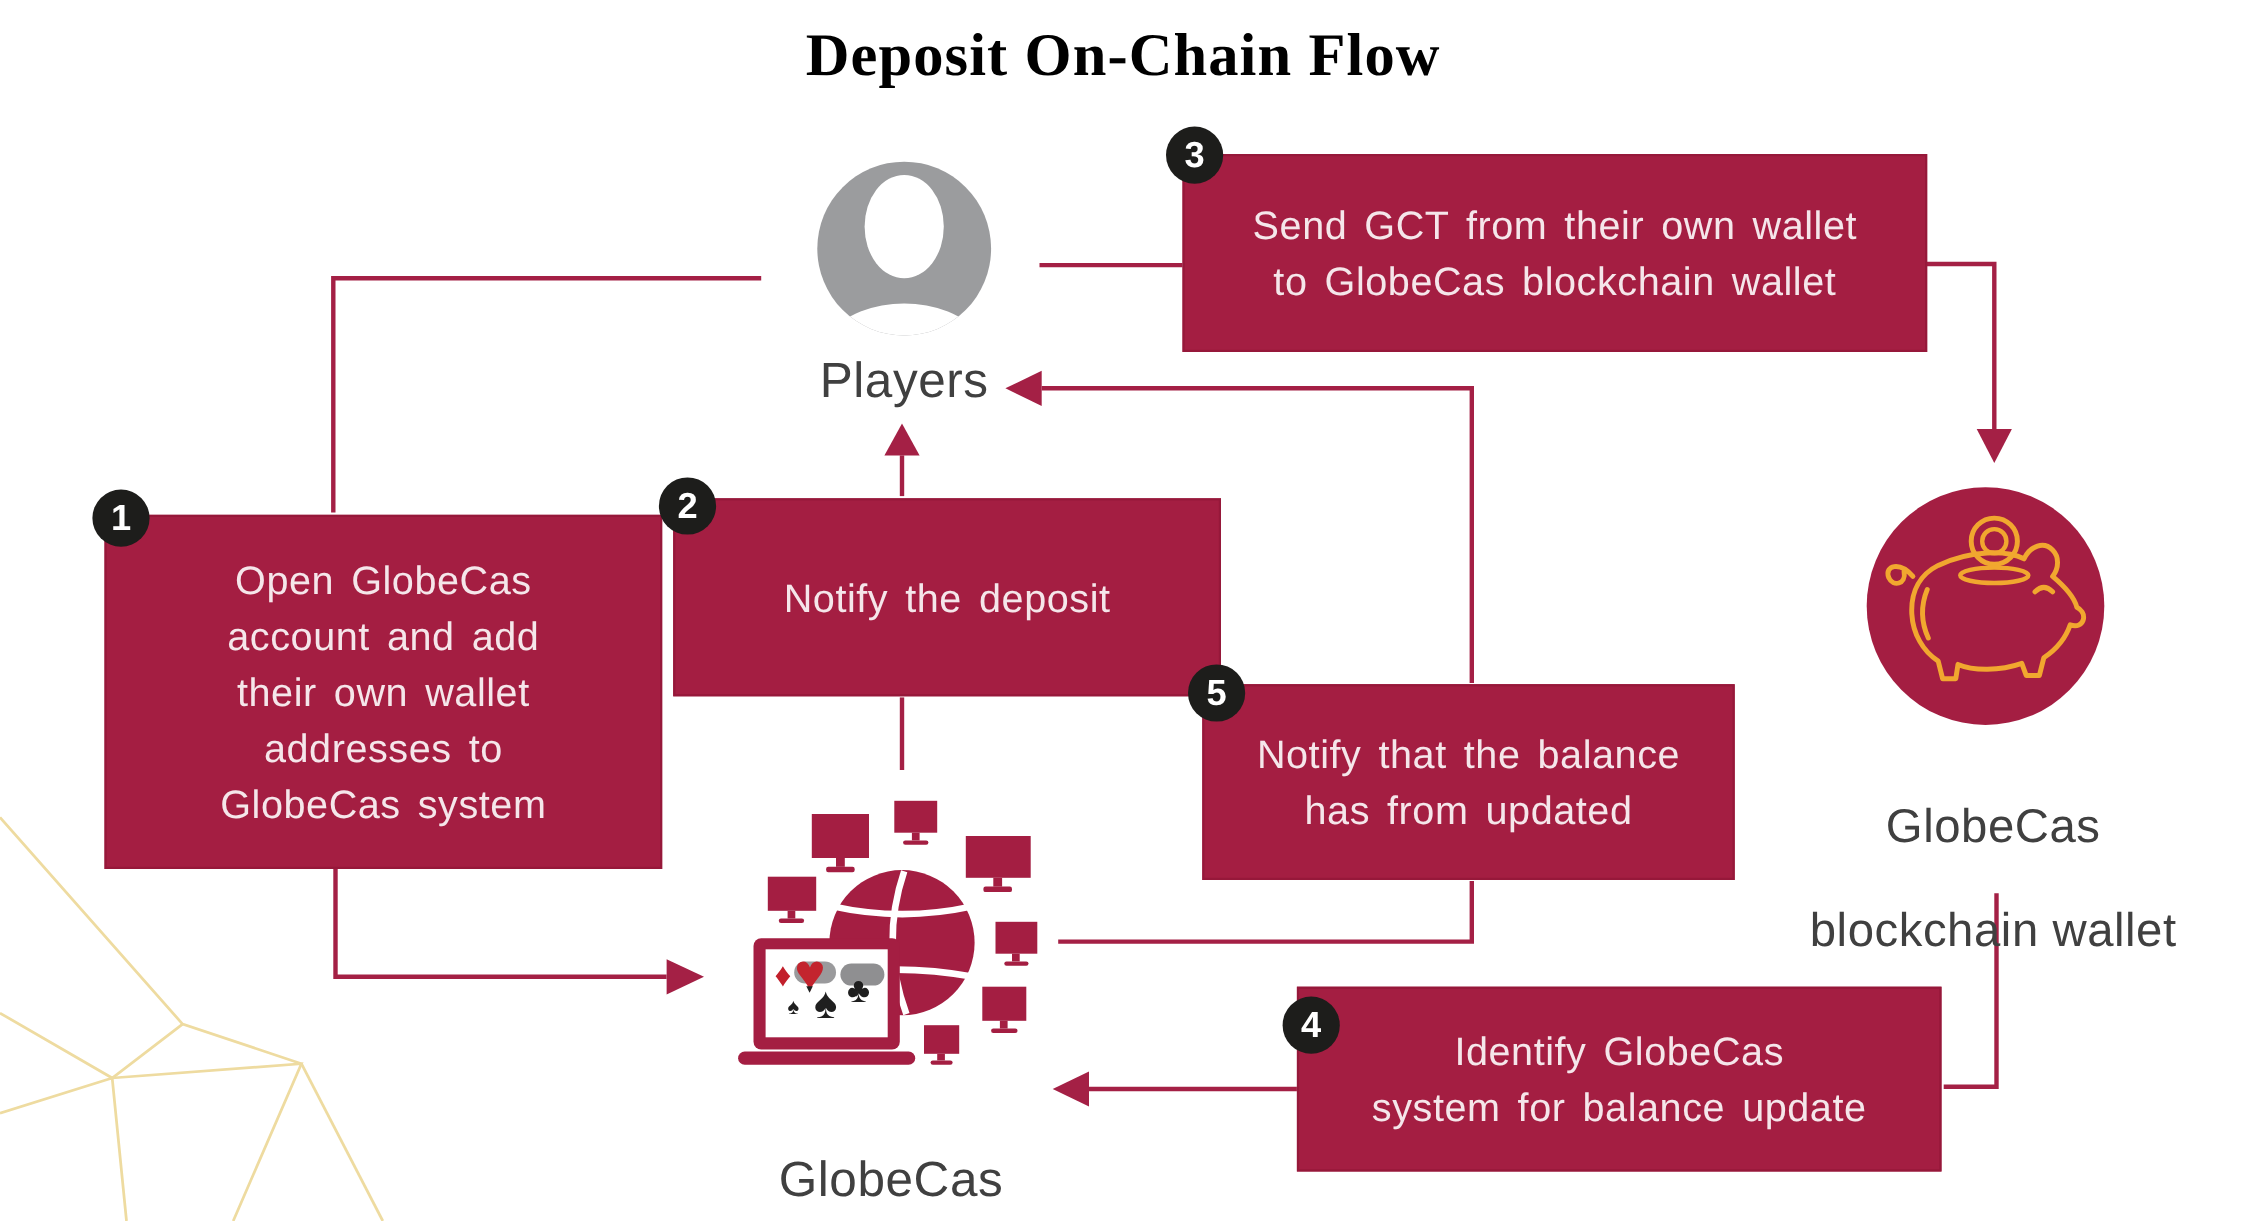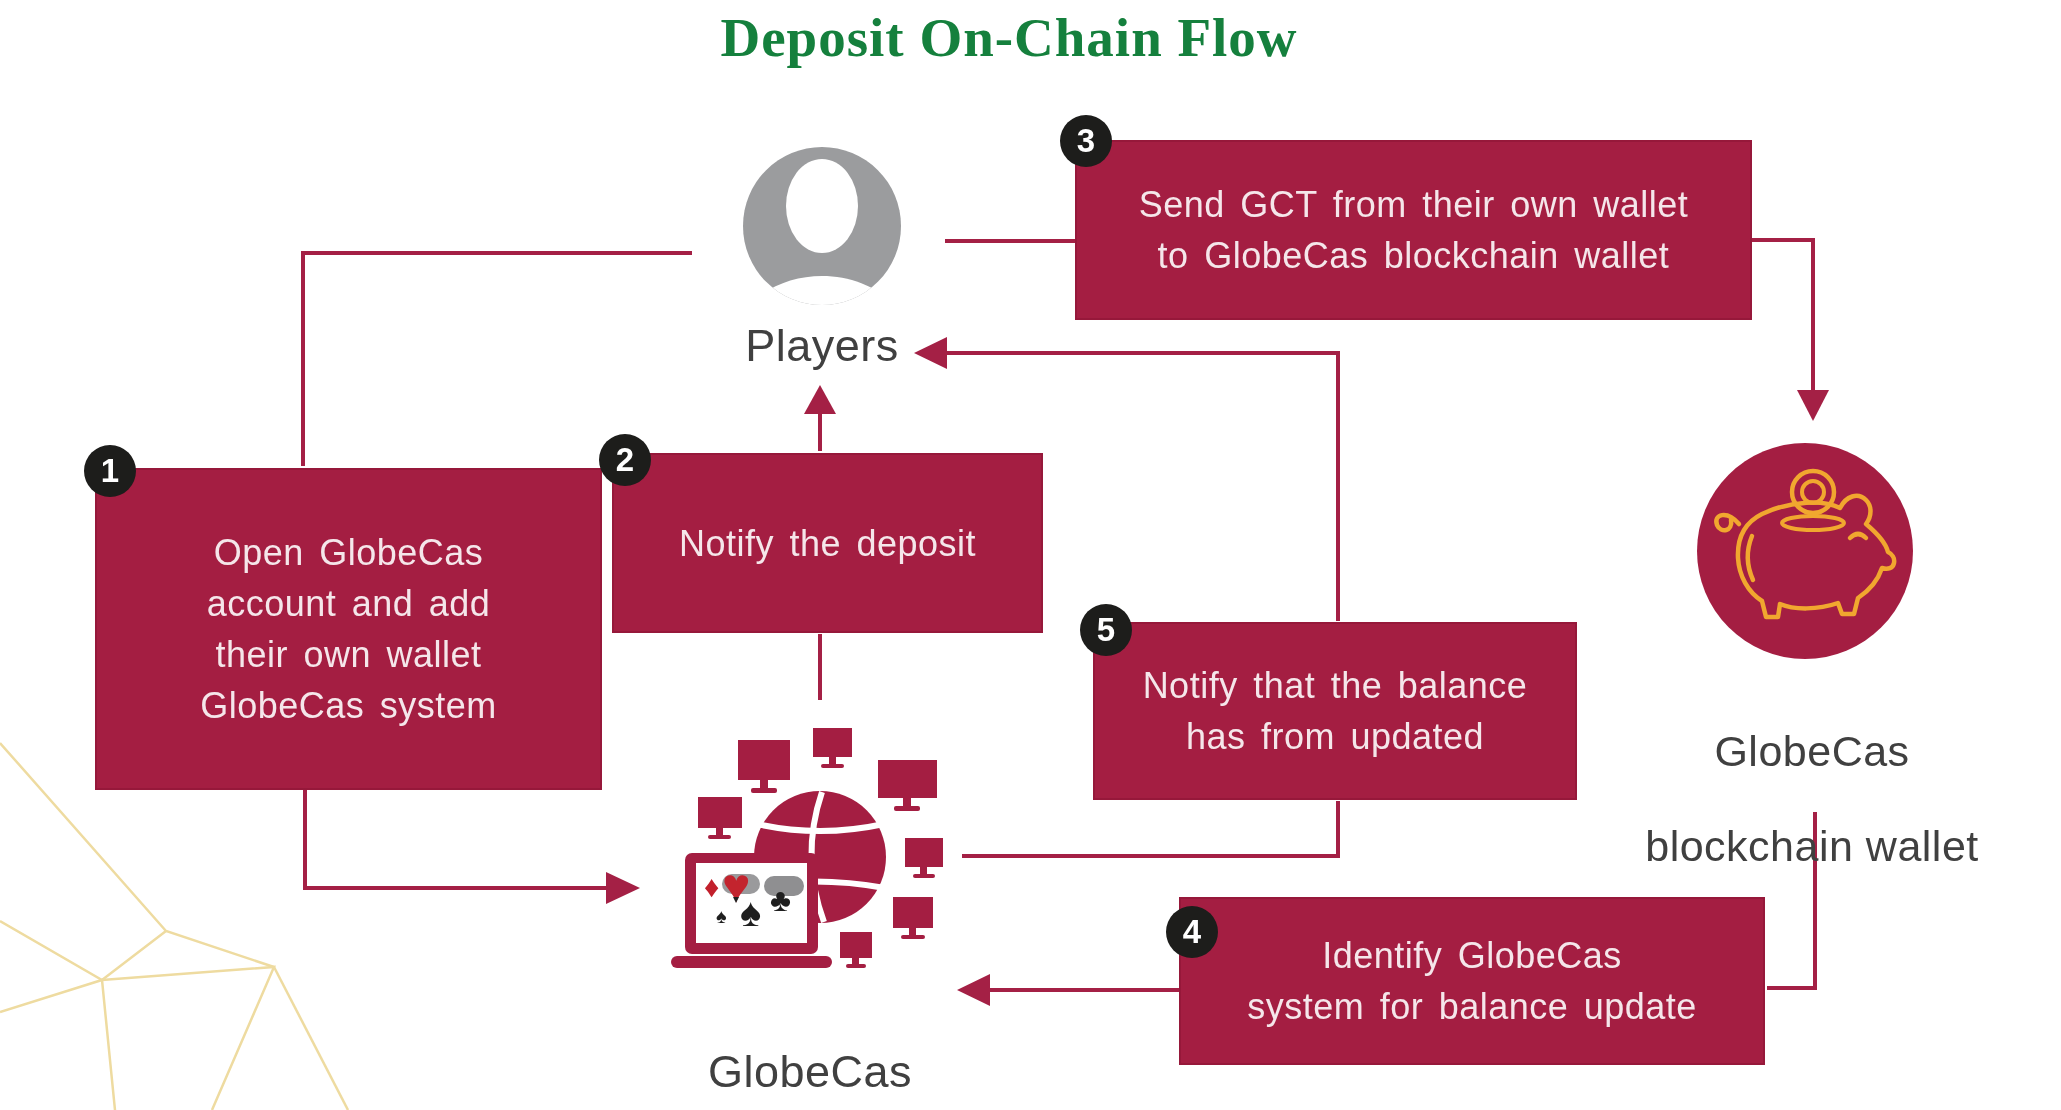--- a/index.html
+++ b/index.html
@@ -1,20 +1,20 @@
 <!DOCTYPE html>
 <html><head>
 <meta charset="utf-8">
 <style>
   html,body{margin:0;padding:0;background:#fff;}
   #canvas{position:relative;width:2061px;height:1110px;background:#ffffff;overflow:hidden;
           font-family:"Liberation Sans",sans-serif;}
-  .title{position:absolute;left:689px;top:6px;width:640px;text-align:center;margin:0;
+  .title{position:absolute;left:689px;top:6px;width:640px;text-align:center;margin:12px;
          font-family:"Liberation Serif",serif;font-weight:bold;font-size:55px;
-         color:#15803d;letter-spacing:1px;}
+         color:#000000;letter-spacing:1px;}
   .step-box{position:absolute;background:#A41E42;border:2px solid #96183A;box-sizing:border-box;
             display:flex;flex-direction:column;justify-content:center;align-items:center;
             color:#F5E6EA;font-size:36px;line-height:51px;letter-spacing:.5px;word-spacing:5px;
             text-align:center;}
   .badge{position:absolute;width:52px;height:52px;border-radius:50%;background:#1D1D1B;
          color:#ffffff;font-size:33px;font-weight:bold;display:flex;align-items:center;
          justify-content:center;}
   .node-label{position:absolute;color:#404040;font-size:45px;letter-spacing:.5px;
               transform:translateX(-50%);white-space:nowrap;text-align:center;}
   .node-label .lbl-line{display:block;line-height:47px;margin-top:48px;}
@@ -141,23 +141,24 @@
   <span class="glyph" style="left:716px;top:906px;font-size:20px;color:#1F1F1F;">♠</span>
   <span class="glyph" style="left:733px;top:893px;font-size:12px;color:#222;">▾</span>
   <span class="glyph" style="left:776px;top:896px;font-size:12px;color:#222;">▾</span>
 
   <h1 class="title">Deposit On-Chain Flow</h1>
 
   <div class="step-box" style="left:95px;top:468px;width:507px;height:322px;">
     <span>Open GlobeCas</span>
     <span>account and add</span>
     <span>their own wallet</span>
+    <span>addresses to</span>
     <span>GlobeCas system</span>
   </div>
-  <div class="step-box" style="left:612px;top:453px;width:431px;height:180px;">
+  <div class="step-box" style="left:612px;top:453px;width:498px;height:180px;">
     <span>Notify the deposit</span>
   </div>
   <div class="step-box" style="left:1075px;top:140px;width:677px;height:180px;">
     <span>Send GCT from their own wallet</span>
     <span>to GlobeCas blockchain wallet</span>
   </div>
   <div class="step-box" style="left:1179px;top:897px;width:586px;height:168px;">
     <span>Identify GlobeCas</span>
     <span>system for balance update</span>
   </div>

